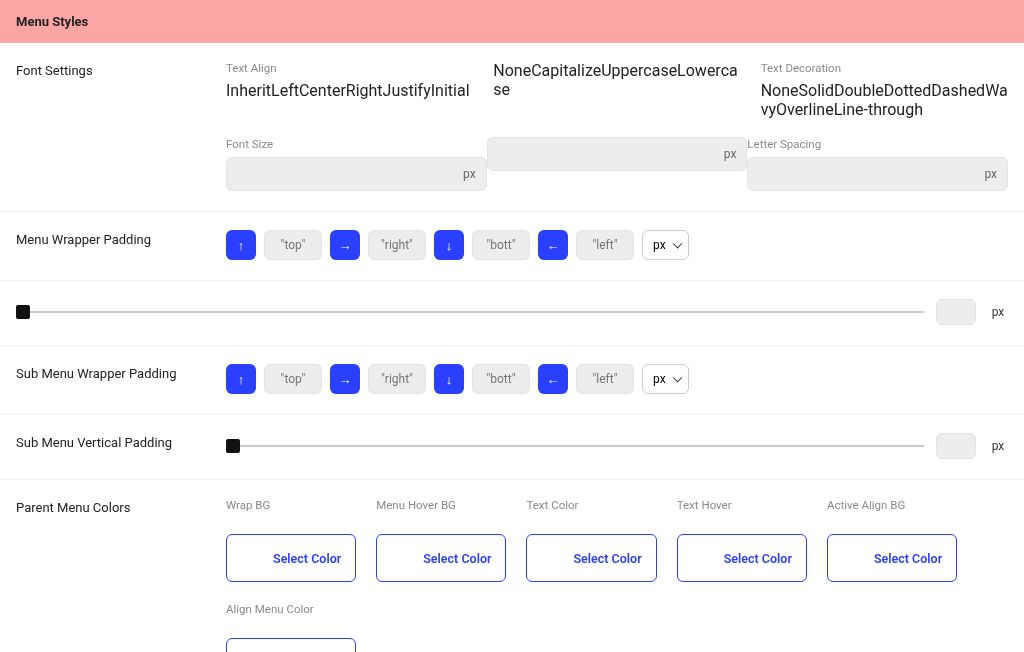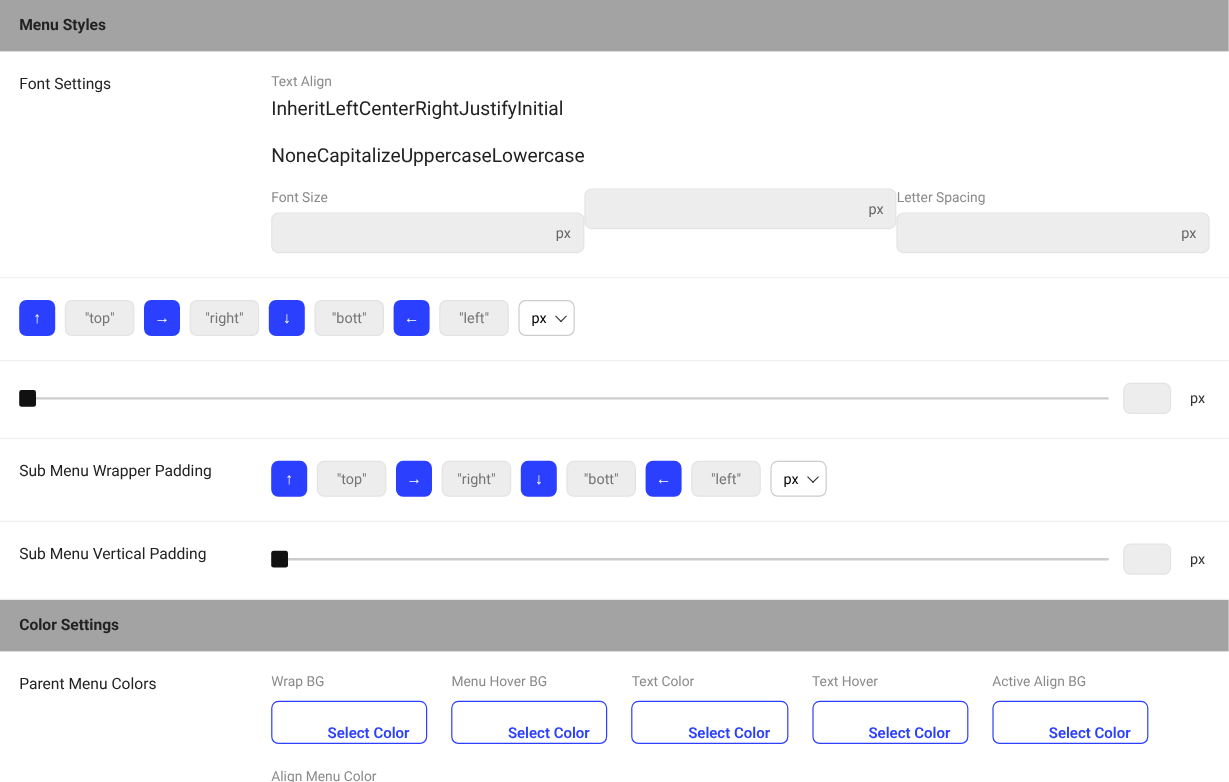--- a/index.html
+++ b/index.html
@@ -1,19 +1,19 @@
 <!DOCTYPE html>
 <html><head>
 <meta charset="utf-8">
 <style>
   * { box-sizing: border-box; margin: 0; padding: 0; font-family: -apple-system, BlinkMacSystemFont, "Segoe UI", Roboto, sans-serif; }
   body { background: #fff; color: #222; font-size: 13px; }
   .panel { width: 1024px; }
   .section-header {
-    background: #a3a3a3;
+    background: #fca5a5;
     padding: 14px 16px;
     font-weight: 700;
     font-size: 13px;
     color: #222;
   }
   .row {
     display: flex;
     padding: 18px 16px 20px 16px;
     border-bottom: 1px solid #eee;
     background: #fff;
@@ -111,27 +111,27 @@
     cursor: grab;
   }
   .slider-value {
     width: 40px; height: 26px;
     background: #ededed;
     border: 1px solid #e3e3e3;
     border-radius: 6px;
   }
   .slider-unit { font-size: 12px; color: #333; width: 20px; text-align: center; }
   .color-grid { display: flex; gap: 20px; flex-wrap: wrap; width: 100%; }
-  .color-field { display: flex; flex-direction: column; gap: 9px; }
+  .color-field { display: flex; flex-direction: column; gap: 22px; }
   .color-picker {
-    display: flex; align-items: flex-end;
+    display: flex; align-items: center;
     border: 1px solid #2b3fff;
     border-radius: 6px;
     overflow: hidden;
-    height: 36px;
+    height: 48px;
     cursor: pointer;
   }
   .color-swatch {
     width: 32px;
     background: #e5e5e5;
   }
   .color-label {
     display: flex; align-items: center;
     padding: 0 14px;
     font-size: 12.5px;
@@ -143,27 +143,31 @@
 </head>
 <body>
 
 <div class="panel">
 
   <div class="section-header">Menu Styles</div>
 
   <div class="row">
     <div class="row-label">Font Settings</div>
     <div class="row-content" style="display:block;">
-      <div style="display:flex; gap:20px; margin-bottom:18px;flex-direction:column;">
+      <div style="display:flex; gap:20px; margin-bottom:18px;">
         <div class="field-col">
           <div class="field-label">Text Align</div>
           <div class="field-value">InheritLeftCenterRightJustifyInitial</div>
         </div>
         <div class="field-col">
           <div class="field-value">NoneCapitalizeUppercaseLowercase</div>
+        </div>
+        <div class="field-col">
+          <div class="field-label">Text Decoration</div>
+          <div class="field-value">NoneSolidDoubleDottedDashedWavyOverlineLine-through</div>
         </div>
       </div>
       <div style="display:flex; gap:0;">
         <div class="field-col">
           <div class="field-label">Font Size</div>
           <div class="text-input-with-suffix">
             <input type="text" style="">
             <span class="suffix">px</span>
           </div>
         </div>
@@ -178,20 +182,21 @@
           <div class="text-input-with-suffix">
             <input type="text" style="">
             <span class="suffix">px</span>
           </div>
         </div>
       </div>
     </div>
   </div>
 
   <div class="row">
+    <div class="row-label">Menu Wrapper Padding</div>
     <div class="row-content">
       <div class="padding-group">
         <button class="arrow-btn">↑</button>
         <input class="pad-input" placeholder="&quot;top&quot;" style="">
         <button class="arrow-btn">→</button>
         <input class="pad-input" placeholder="&quot;right&quot;" style="">
         <button class="arrow-btn">↓</button>
         <input class="pad-input" placeholder="&quot;bott&quot;" style="">
         <button class="arrow-btn">←</button>
         <input class="pad-input" placeholder="&quot;left&quot;" style="">
@@ -243,21 +248,20 @@
       <div class="slider-row">
         <div class="slider-track">
           <div class="slider-thumb"></div>
         </div>
         <div class="slider-value"></div>
         <div class="slider-unit">px</div>
       </div>
     </div>
   </div>
 
-  <div class="section-header">Color Settings</div>
 
   <div class="row">
     <div class="row-label">Parent Menu Colors</div>
     <div class="row-content color-grid">
       <div class="color-field">
         <div class="field-label">Wrap BG</div>
         <div class="color-picker">
           <div class="color-swatch"></div>
           <div class="color-label">Select Color</div>
         </div>

